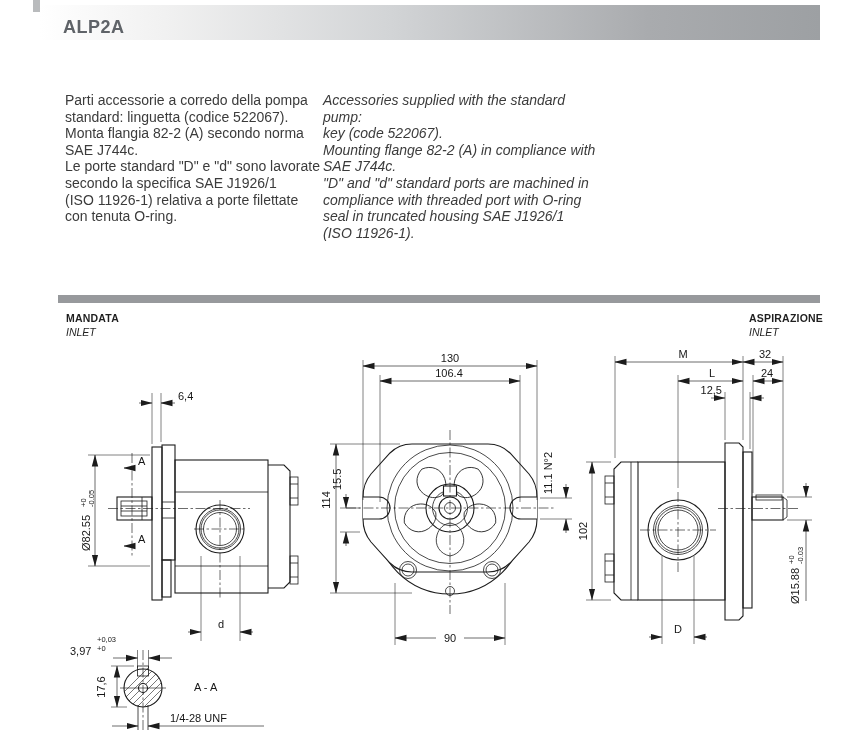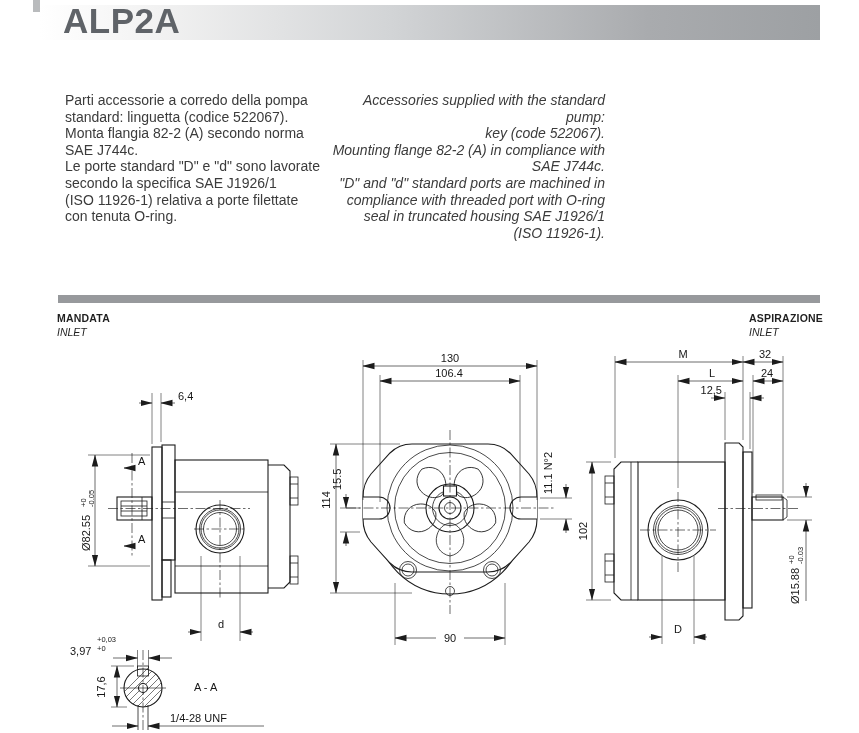--- a/index.html
+++ b/index.html
@@ -3,29 +3,29 @@
 <meta charset="utf-8">
 <style>
   html,body{margin:0;padding:0;}
   body{
     width:859px;height:733px;position:relative;background:#ffffff;
     font-family:"Liberation Sans",sans-serif;overflow:hidden;
   }
   .band{position:absolute;left:40px;top:5px;width:780px;height:35px;
     background:linear-gradient(90deg,#ffffff 0%,#f1f1f1 16%,#d2d4d6 45%,#a9abae 78%,#9da0a3 100%);}
   .band-notch{position:absolute;left:33px;top:0;width:7px;height:12px;background:#b9bbbd;}
-  .title{position:absolute;left:63px;top:6px;margin:0;font-size:35px;line-height:30px;
+  .title{position:absolute;left:63px;top:12px;margin:0;font-size:18px;line-height:30px;
     font-weight:bold;color:#5f6368;letter-spacing:.5px;}
   .para{position:absolute;top:92px;margin:0;font-size:14px;line-height:16.6px;
     color:#3b3b3b;white-space:pre-line;}
   .para.it{left:65px;width:268px;}
-  .para.en{left:323px;width:282px;font-style:italic;text-align:right;}
+  .para.en{left:323px;width:282px;font-style:italic;}
   .sep{position:absolute;left:58px;top:295px;width:762px;height:8px;background:#97999c;}
   .plabel{position:absolute;top:311px;font-size:10.5px;line-height:14px;color:#1f1f1f;}
-  .plabel.lft{left:57px;text-align:left;}
+  .plabel.lft{left:66px;text-align:left;}
   .plabel.rgt{right:36px;text-align:left;}
   .pl-it{font-weight:bold;letter-spacing:.2px;}
   .pl-en{font-style:italic;}
   svg.draw{position:absolute;left:0;top:330px;}
   .ol{fill:none;stroke:#1c1c1c;stroke-width:1.1;}
   .ol2{fill:none;stroke:#1c1c1c;stroke-width:.8;}
   .wh{fill:#ffffff;stroke:#1c1c1c;stroke-width:1.1;}
   .cl{fill:none;stroke:#1c1c1c;stroke-width:.65;stroke-dasharray:10 2.5 2.5 2.5;}
   .dm{fill:none;stroke:#1c1c1c;stroke-width:.65;}
   .ex{fill:none;stroke:#1c1c1c;stroke-width:.55;}

